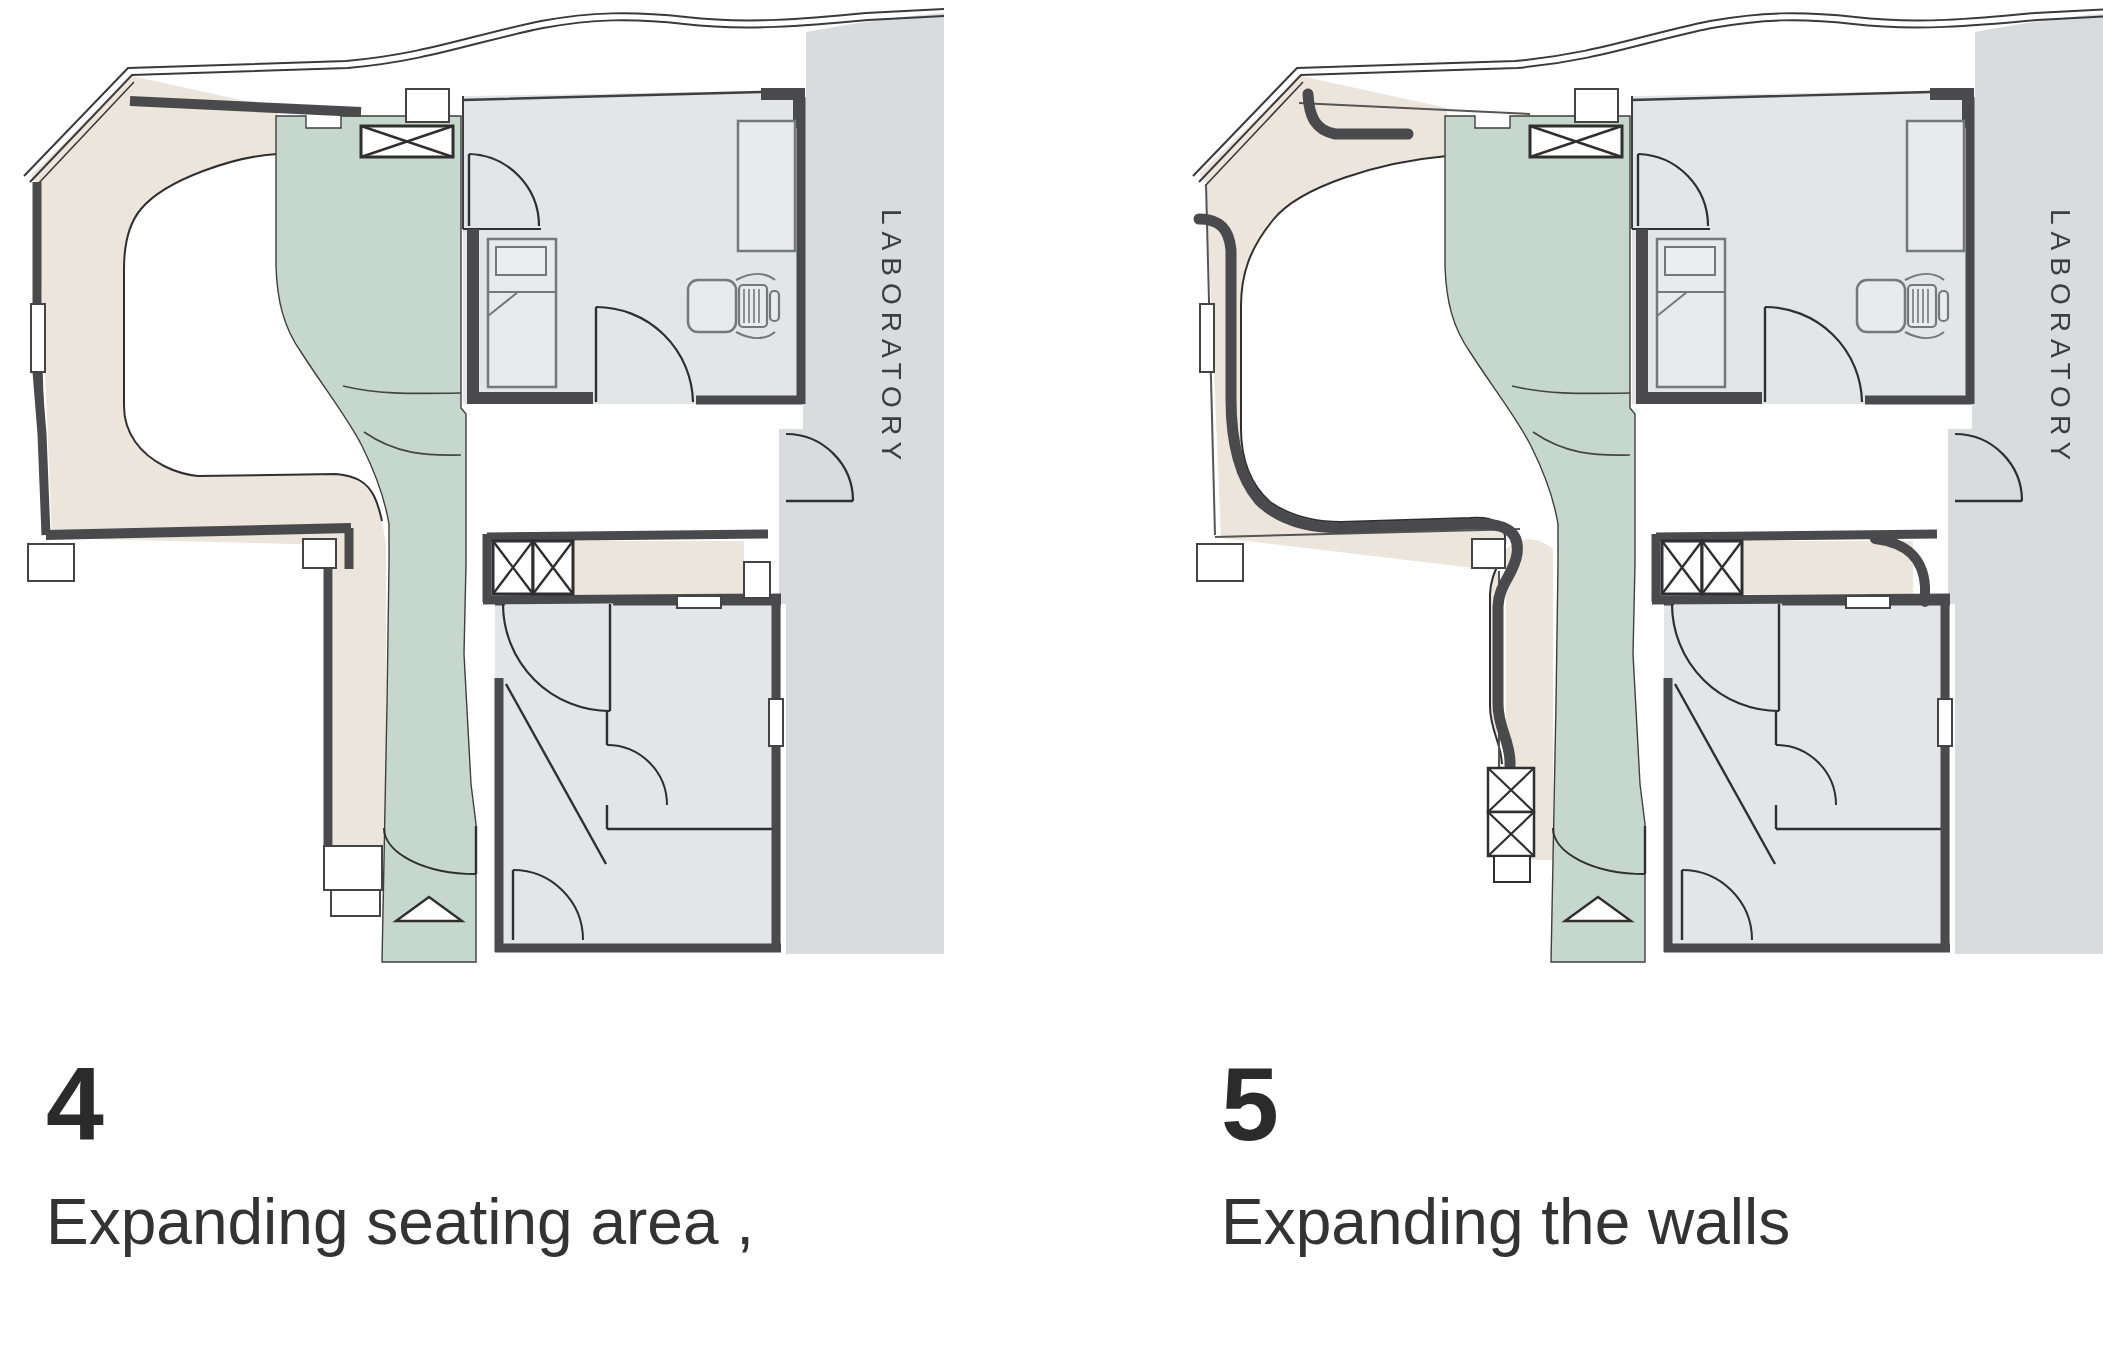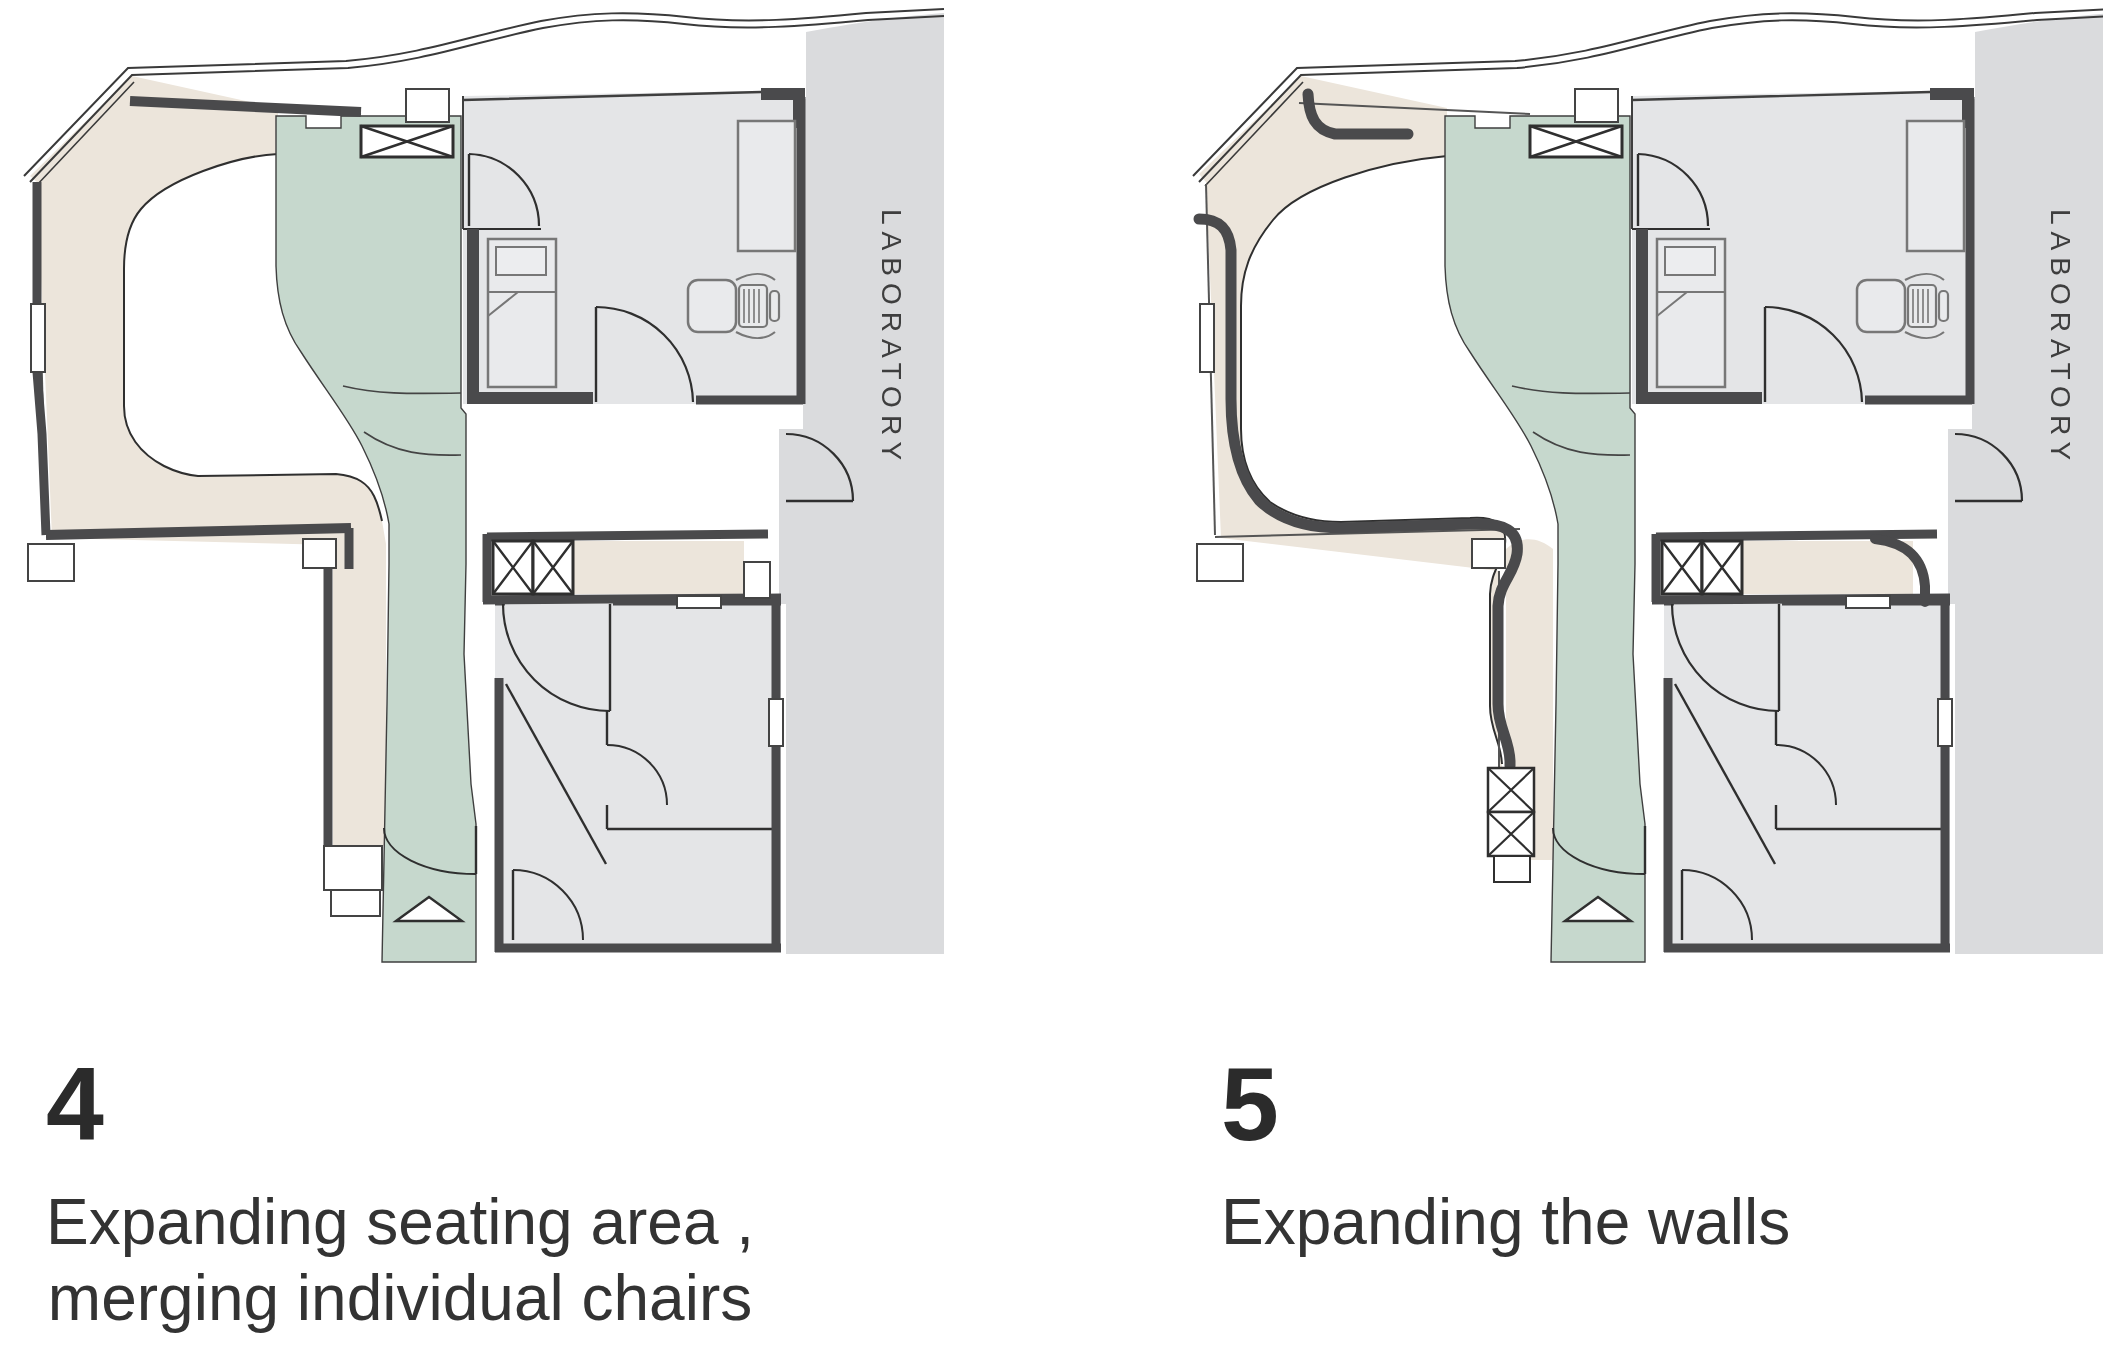--- a/index.html
+++ b/index.html
@@ -6,21 +6,21 @@
   body{overflow:hidden;}
   .page{position:relative;width:2103px;height:1347px;background:#ffffff;
         font-family:"Liberation Sans",sans-serif;overflow:hidden;}
   .plan{position:absolute;top:4px;width:945px;height:975px;}
   #plan4-svg{left:6px;}
   #plan5-svg{left:1175px;}
   .caption{position:absolute;top:1052px;color:#2e2e2e;}
   #caption-4{left:46px;}
   #caption-5{left:1221px;}
   .caption .num{font-size:104px;font-weight:700;line-height:1.0;color:#2b2b2b;}
-  .caption .line{font-size:64px;font-weight:400;line-height:76px;color:#333333;text-align:center;}
+  .caption .line{font-size:64px;font-weight:400;line-height:76px;color:#333333;}
   .caption .lines{margin-top:28px;}
   .lab-text{font-family:"Liberation Sans",sans-serif;font-size:28px;letter-spacing:7px;
             fill:#3e3e3e;}
 </style>
 </head>
 <body>
 
 <div class="page">
 
   <svg id="plan4-svg" class="plan" viewBox="0 0 945 975">
@@ -212,21 +212,20 @@
     <use href="#pb"></use>
     <use href="#p5walls"></use>
     <use href="#overlay"></use>
     <text class="lab-text" transform="translate(876,205) rotate(90)">LABORATORY</text>
   </svg>
 
   <div id="caption-4" class="caption">
     <div class="num">4</div>
     <div class="lines">
       <div class="line">Expanding seating area ,</div>
-      <div class="line">merging individual chairs</div>
     </div>
   </div>
 
   <div id="caption-5" class="caption">
     <div class="num">5</div>
     <div class="lines">
       <div class="line">Expanding the walls</div>
     </div>
   </div>
 

